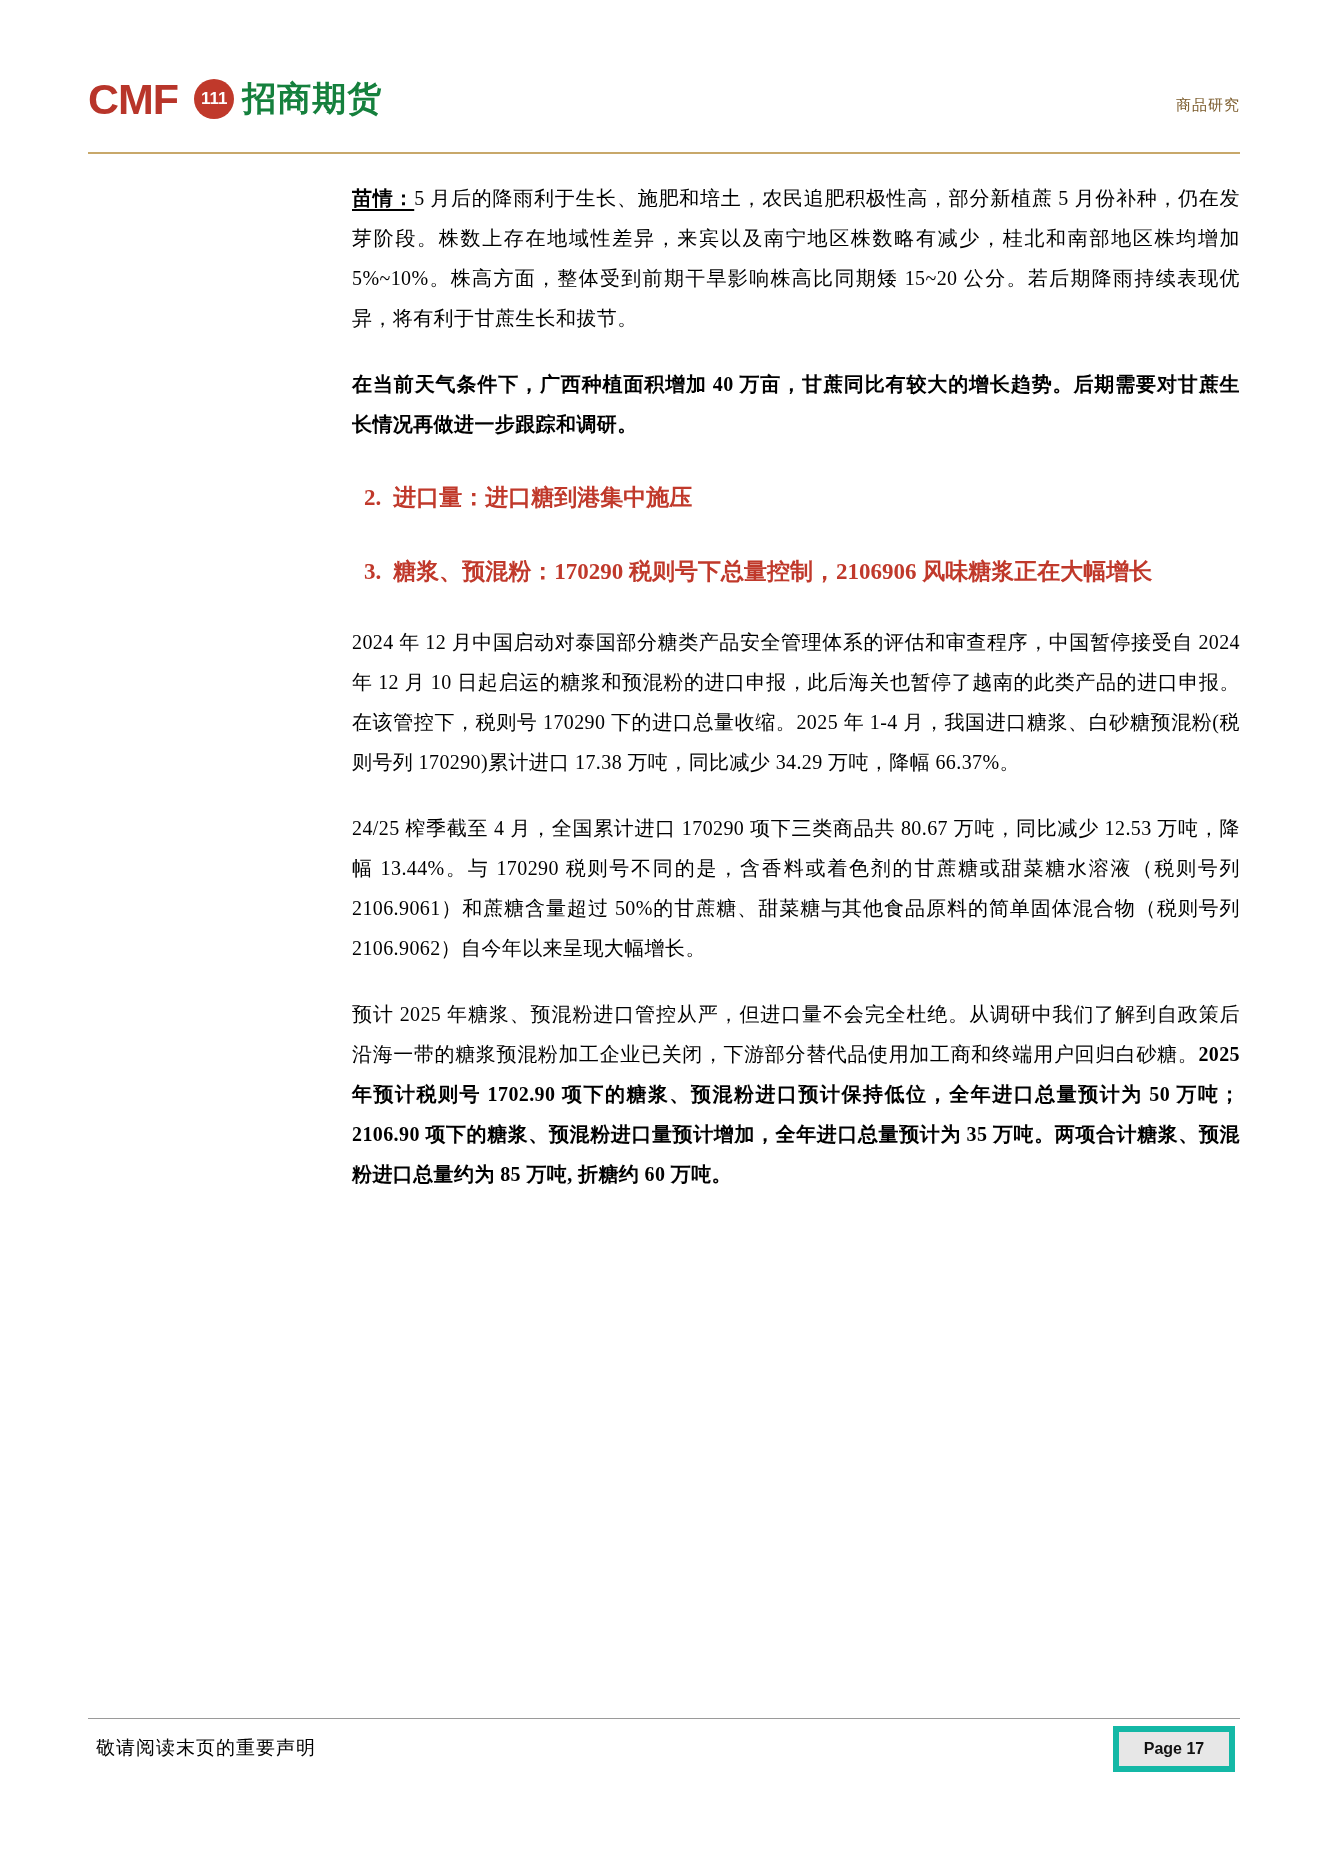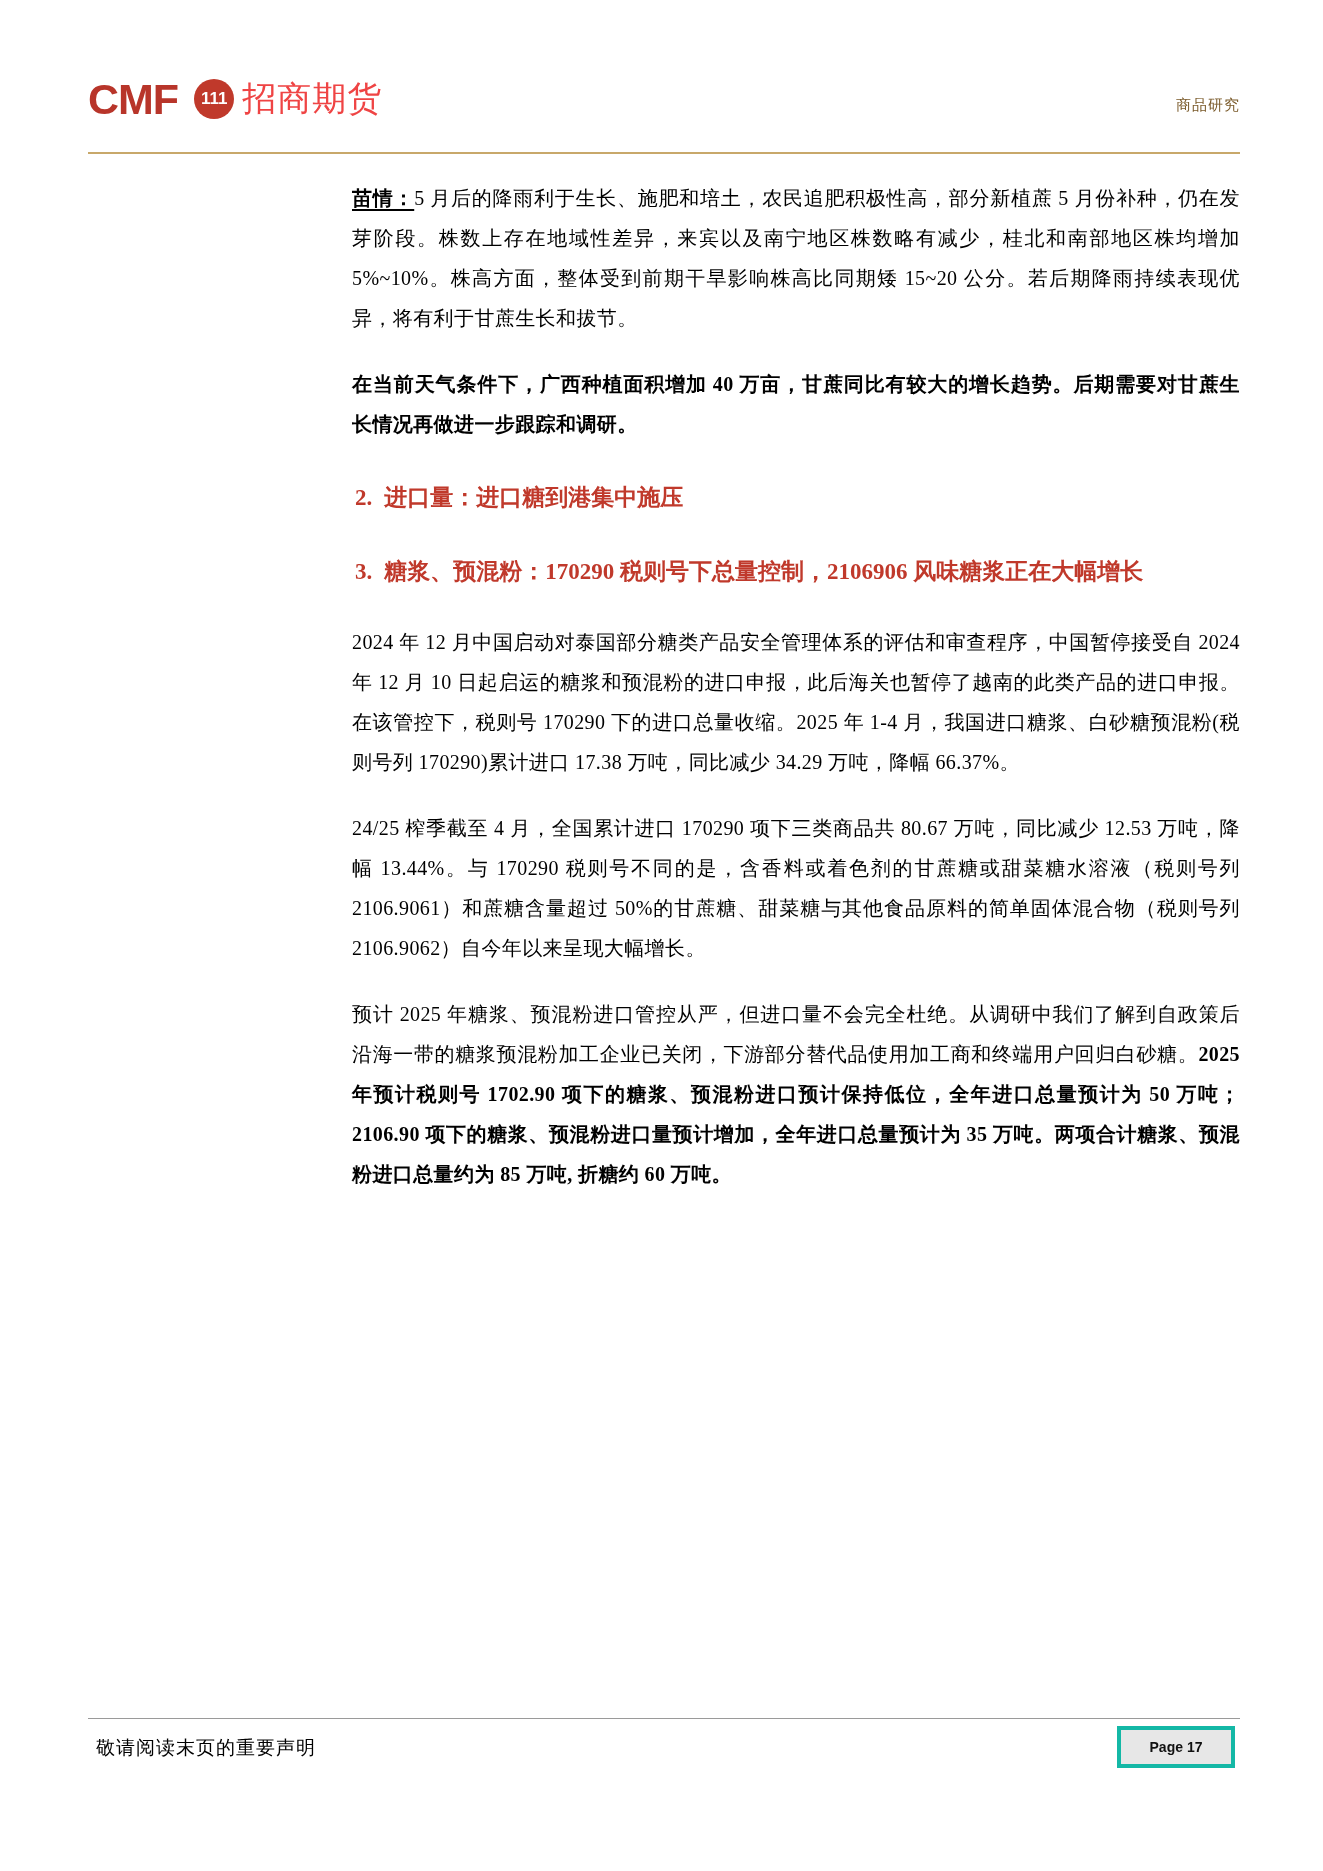--- a/index.html
+++ b/index.html
@@ -56,23 +56,23 @@
     font-size: 17px;
     font-weight: bold;
     display: flex;
     align-items: center;
     justify-content: center;
     margin-left: 16px;
     margin-right: 8px;
   }
   .logo-cn {
     font-family: "Liberation Sans", sans-serif;
-    font-weight: normal;
+    font-weight: bold;
     font-size: 34px;
-    color: #ef4444;
+    color: #15803d;
     letter-spacing: 1px;
   }
   .header-right {
     position: absolute;
     right: 0;
     top: 28px;
     font-family: "Liberation Sans", sans-serif;
     font-size: 15px;
     color: #7a5a2a;
     letter-spacing: 1px;
@@ -104,21 +104,21 @@
   .bold { font-weight: bold; }
   .u-bold {
     font-weight: bold;
     text-decoration: underline;
     text-underline-offset: 4px;
   }
   .para-bold {
     font-weight: bold;
   }
   h2 {
-    margin: 34px 0 30px 3px;
+    margin: 34px 0 30px 12px;
     font-size: 23px;
     font-weight: bold;
     color: #c0392b;
     line-height: 40px;
     text-align: justify;
   }
   h2 .num {
     margin-right: 12px;
   }
   h2.indent-hang {
@@ -142,27 +142,27 @@
     font-size: 19px;
     letter-spacing: 1px;
     color: #000000;
   }
   .page-box {
     position: absolute;
     right: 88px;
     top: 1726px;
     width: 110px;
     height: 34px;
-    border: 4px solid #14b8a6;
+    border: 6px solid #14b8a6;
     background: #e7e7e7;
     display: flex;
     align-items: center;
     justify-content: center;
     font-family: "Liberation Sans", sans-serif;
-    font-size: 14px;
+    font-size: 16px;
     font-weight: bold;
     color: #111111;
   }
 </style>
 </head>
 <body>
 
 <div class="page">
 
   <div class="header">

